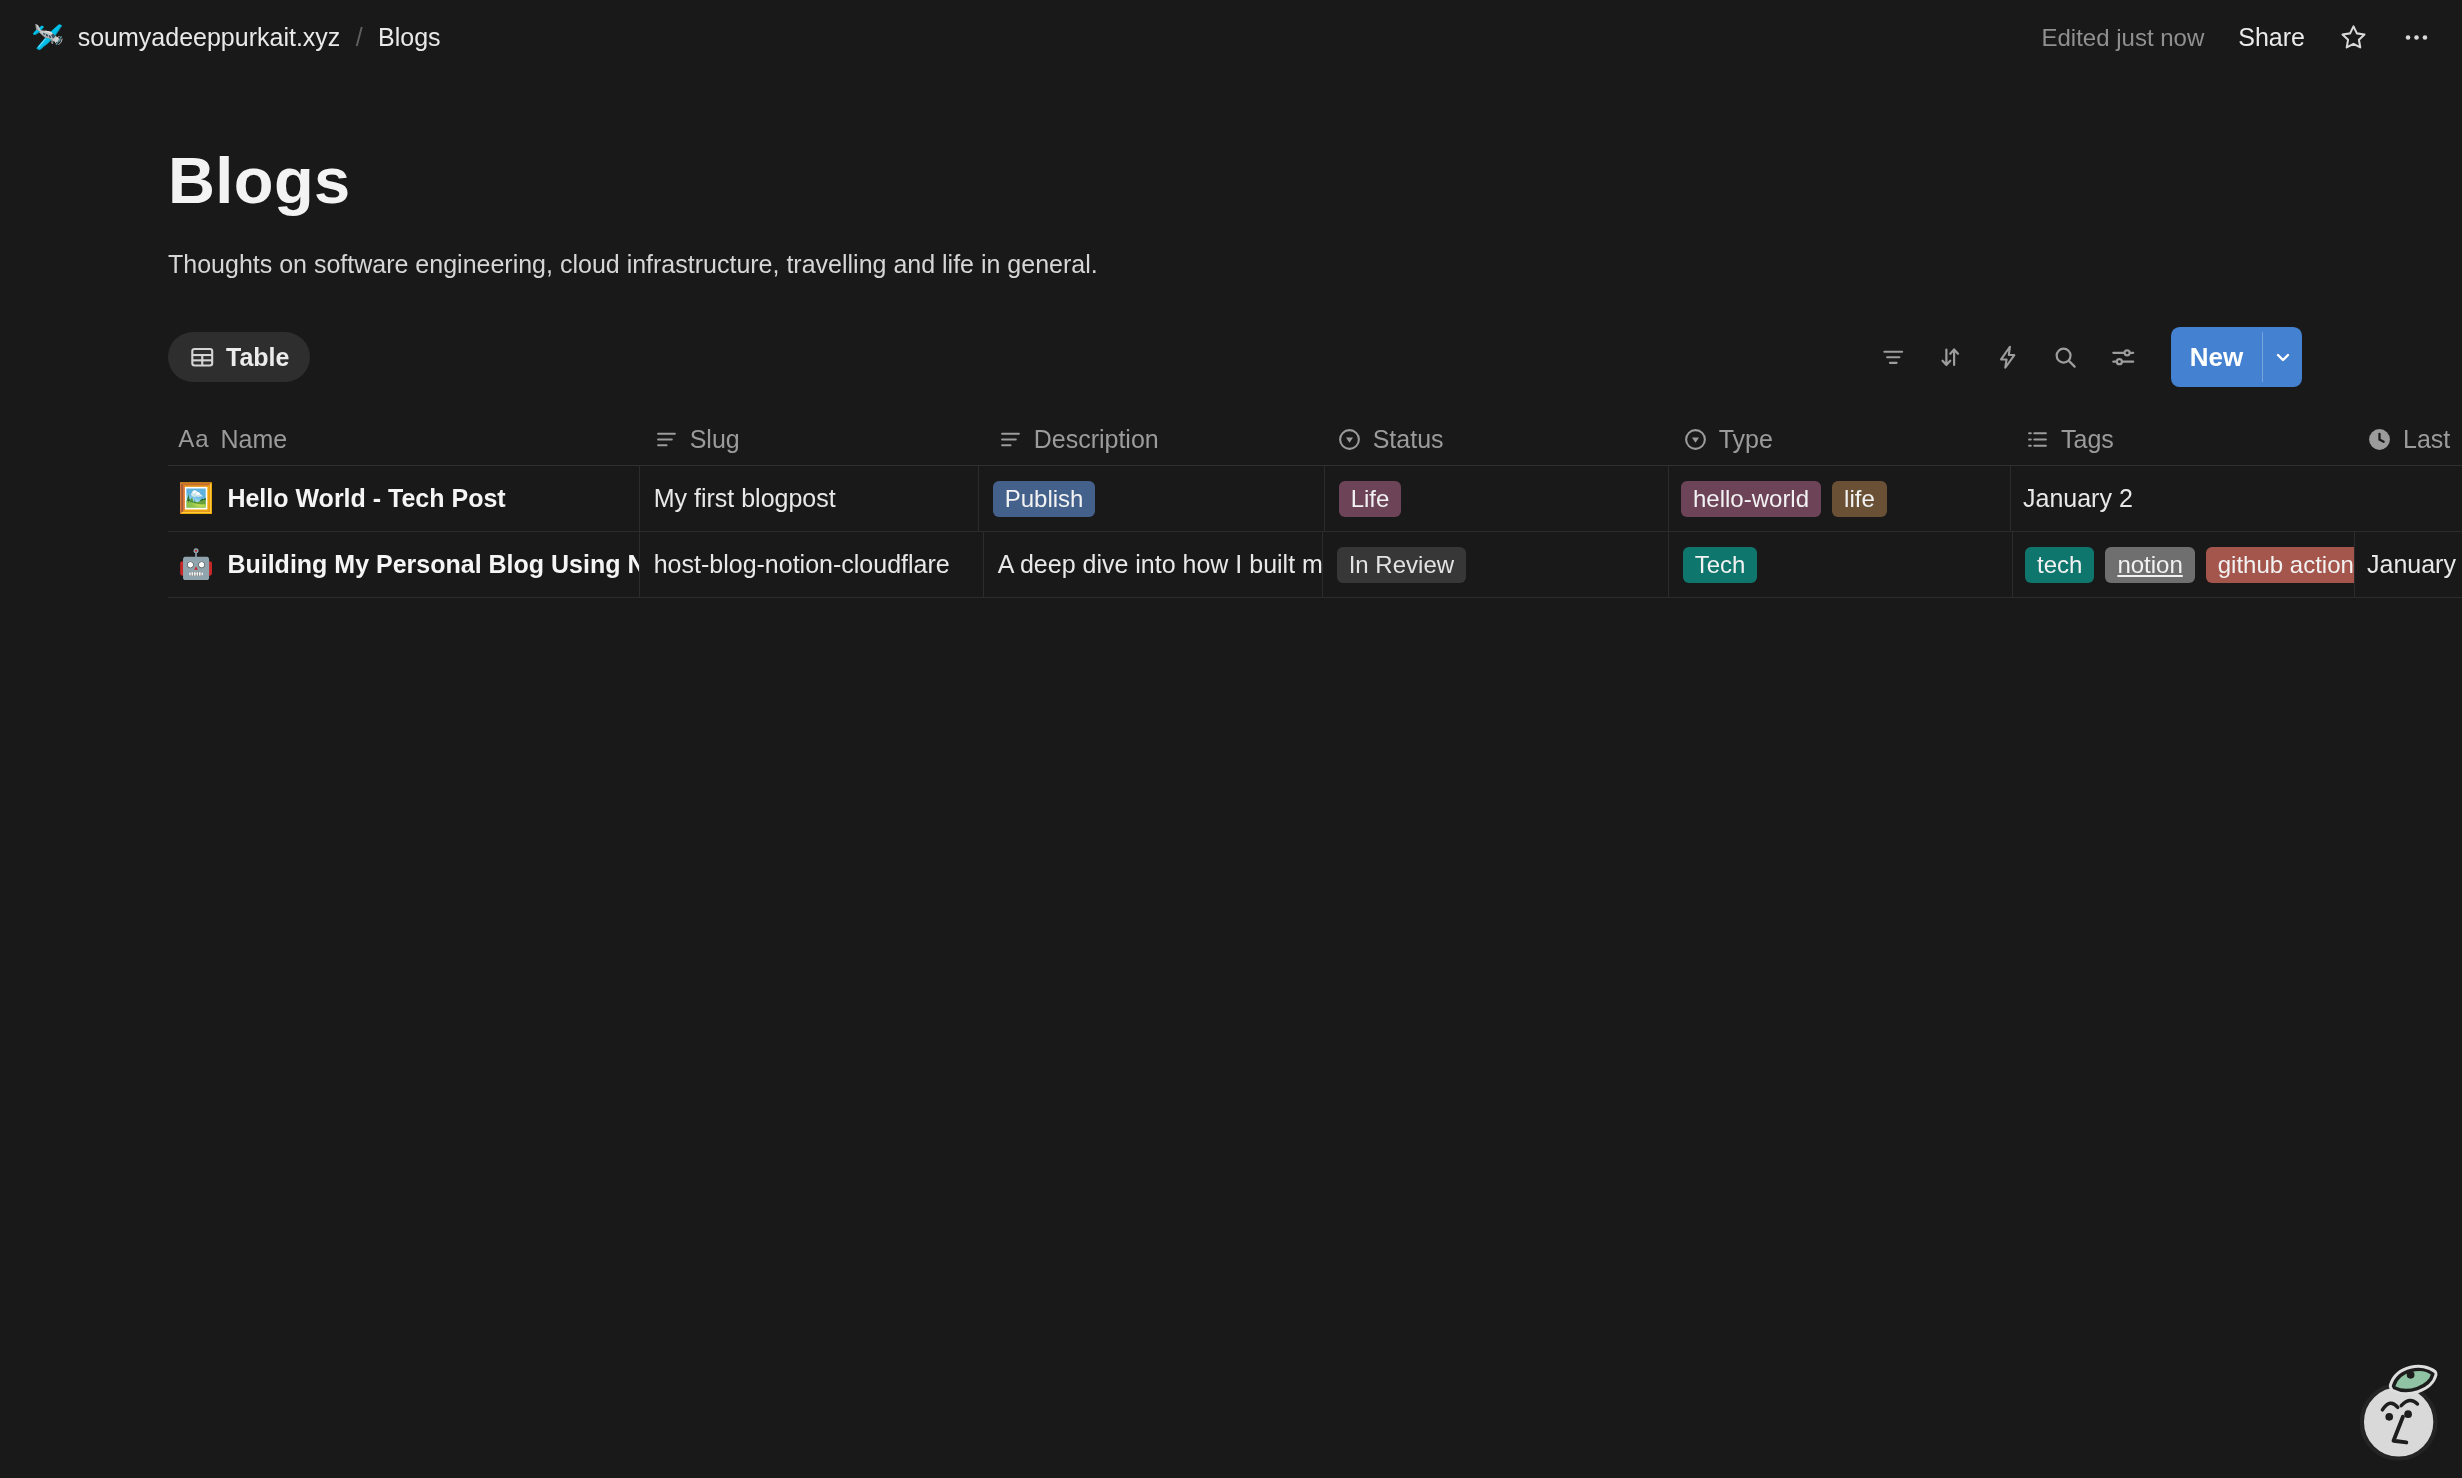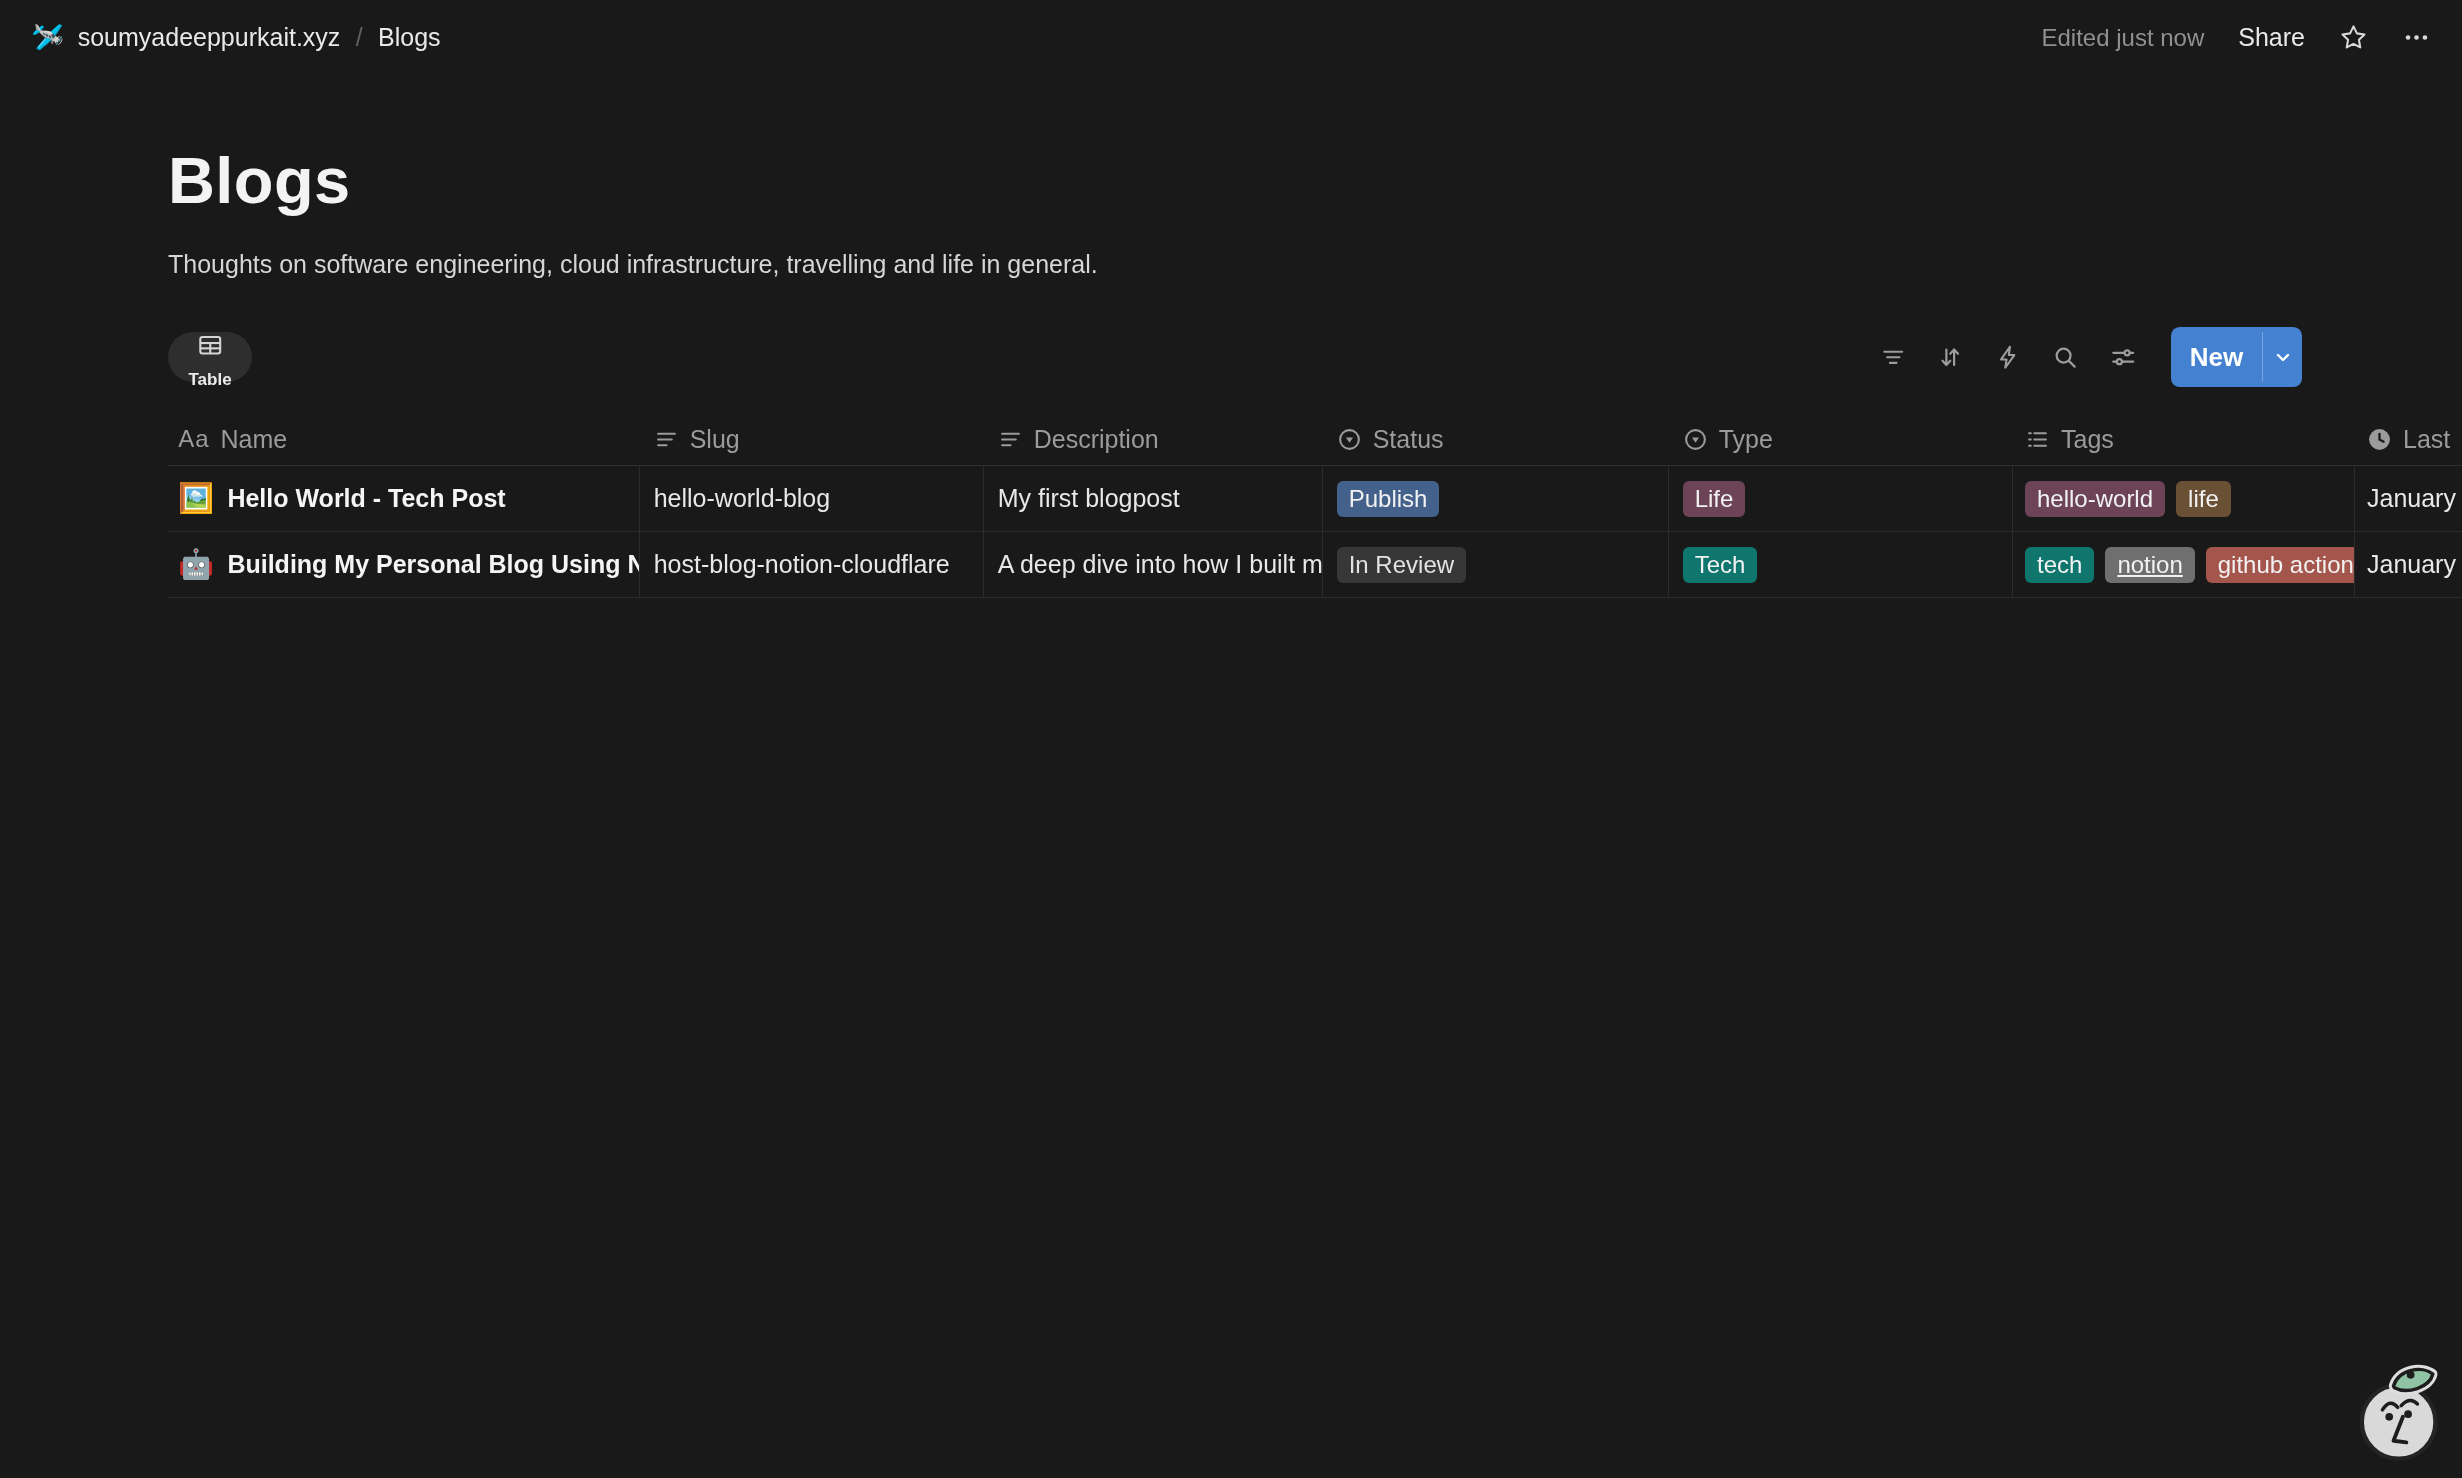--- a/index.html
+++ b/index.html
@@ -31,21 +31,21 @@
   .page-desc { margin-top:32px; font-size:25px; color:#d6d6d6; }
 
   
   .viewbar {
     margin-top:48px; width:2134px;
     display:flex; align-items:center; justify-content:space-between;
   }
   .view-tab {
     display:flex; align-items:center; gap:11px;
     background:#2e2e2e; height:50px; padding:0 20.5px; border-radius:25px;
-    font-size:17px; font-weight:600; color:#ececec; cursor:pointer;flex-direction:column;
+    font-size:25px; font-weight:600; color:#ececec; cursor:pointer;
   }
   .view-controls { display:flex; align-items:center; gap:31px; }
   .tool-icon { display:flex; align-items:center; cursor:pointer; }
   .new-btn {
     display:flex; align-items:stretch; background:#4481D1; border-radius:8.6px;
     overflow:hidden; height:60px; margin-left:3.4px; cursor:pointer;
   }
   .new-btn-main {
     display:flex; align-items:center; padding:0 19px;
     color:#ffffff; font-size:26px; font-weight:600;
@@ -258,21 +258,20 @@
         </span>
         <span>Last</span>
       </div>
     </div>
 
     <div class="trow tdata">
       <div class="tcell col-name name-cell">
         <span class="row-emoji">🖼️</span>
         <span>Hello World - Tech Post</span>
       </div>
-      <div class="tcell col-slug cell-text">hello-world-blog</div>
       <div class="tcell col-desc cell-text">My first blogpost</div>
       <div class="tcell col-status">
         <span class="badge badge-blue">Publish</span>
       </div>
       <div class="tcell col-type">
         <span class="badge badge-pink">Life</span>
       </div>
       <div class="tcell col-tags">
         <span class="badge badge-pink">hello-world</span>
         <span class="badge badge-brown">life</span>

